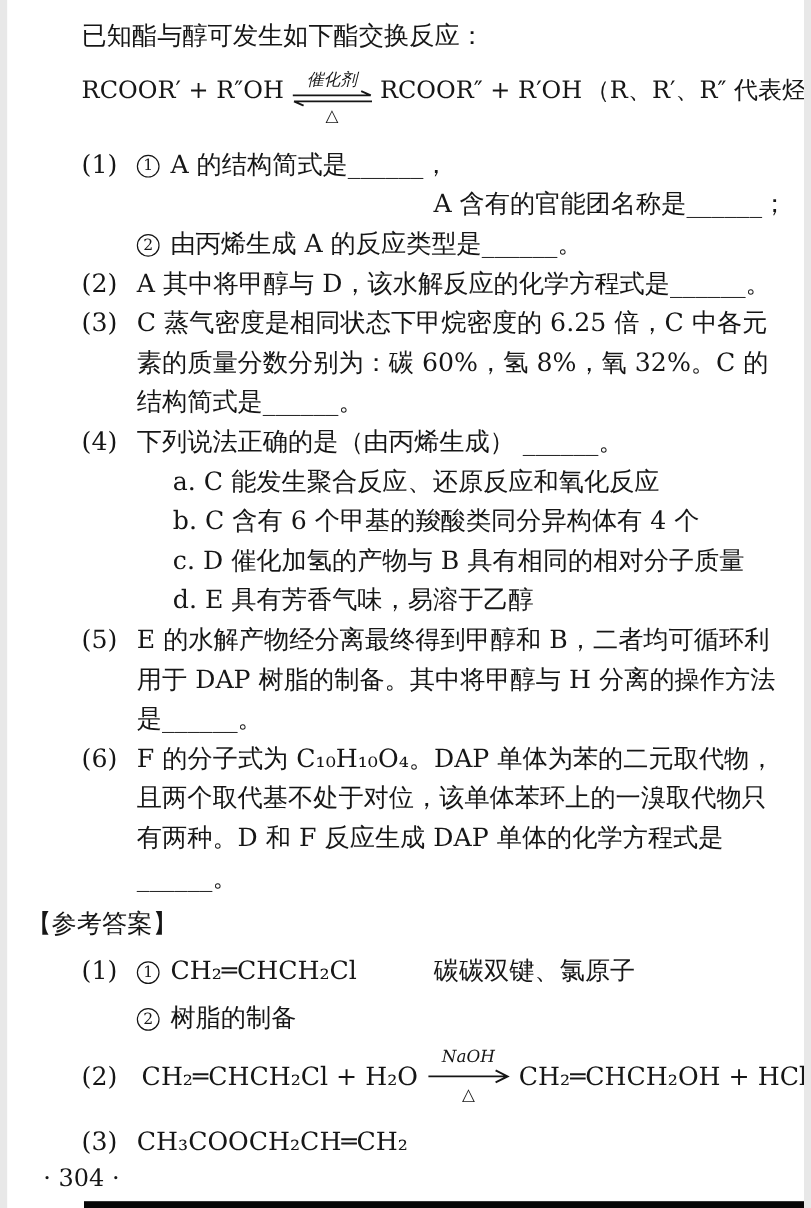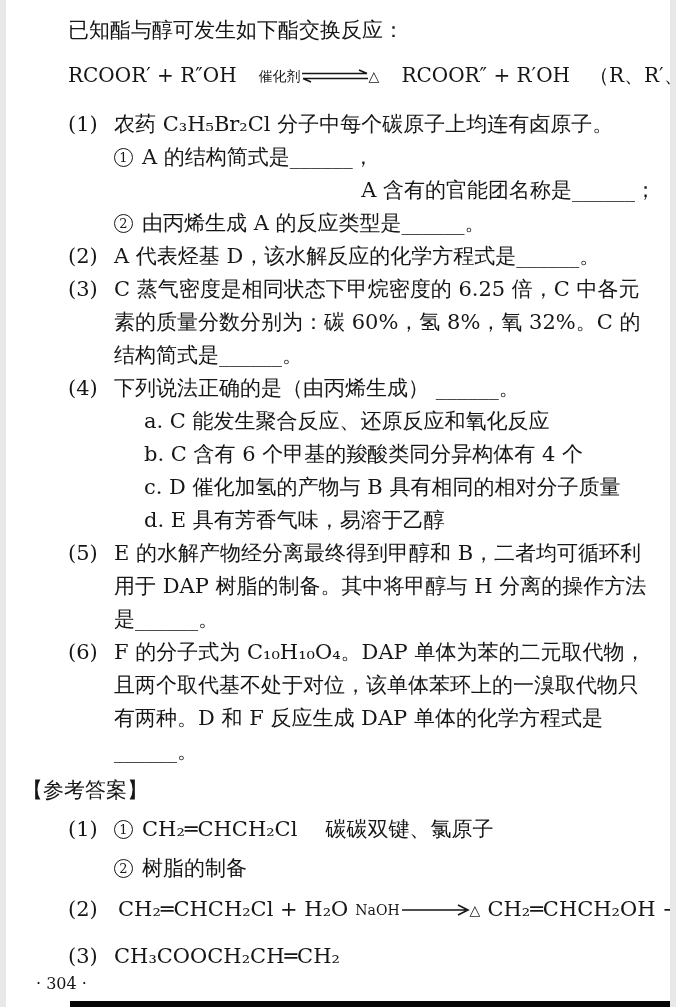--- a/index.html
+++ b/index.html
@@ -5,45 +5,45 @@
   html,body { margin:0; padding:0; background:#e8e8e8; }
   .page {
     position:relative; width:664px; height:1007px; margin:0 auto;
     background:#ffffff; overflow:hidden; color:#161616;
     font-family:"DejaVu Serif","Liberation Serif",serif;
   }
   .content { padding:14px 14px 0 62px; font-size:21px; line-height:33px; }
   .intro { margin:0; }
   .reaction {
     display:flex; flex-wrap:nowrap; white-space:nowrap;
-    gap:19px; margin:12px 0 16px 0; font-size:20px;
+    gap:3px; margin:12px 0 16px 0; font-size:20px;
   }
-  .arrow-stack { display:inline-flex; flex-direction:row; align-items:center; line-height:1; margin:0 3px; flex-shrink:0; }
+  .arrow-stack { display:inline-flex; flex-direction:column; align-items:center; line-height:1; margin:0 3px; flex-shrink:0;font-style:italic; }
   .arrow-label { font-size:14px; line-height:16px; }
   .q { display:flex; align-items:flex-start; }
   .q-num { flex:0 0 46px; }
   .q-body { flex:1; }
   .sub { display:flex; align-items:baseline; }
   .sub-num { flex:0 0 28px; }
   .sub-cont { margin-left:28px;text-align:right; }
   .opt { margin-left:30px; }
   .circ {
     display:inline-flex; width:19px; height:19px; box-sizing:border-box;
     border:1.4px solid #161616; border-radius:50%;
     align-items:center; justify-content:center;
     font-size:13px; line-height:1; position:relative; top:-2px;
   }
   .answers { margin-top:6px; }
   .ans-title { font-weight:normal; margin-left:-46px; }
   .ans { display:flex; align-items:flex-start; margin-top:6px; }
   .ans-line { display:flex; align-items:baseline; }
-  .ans-names { margin-left:28px;text-align:right; }
+  .ans-names { margin-left:64px;text-align:right; }
   .ans-line2 { margin-top:6px; }
   .ans-eq { display:flex; align-items:center; white-space:nowrap; gap:4px; margin-top:8px; }
-  .pageno { position:absolute; left:30px; bottom:14px; font-size:16px; }
+  .pageno { position:absolute; left:30px; bottom:14px; font-size:20px; }
   .bottom-bar { position:absolute; left:64px; right:0; bottom:0; height:6px; background:#060606; }
   svg { display:block; }
 </style>
 </head>
 <body>
 
 <div class="page">
   <div class="content">
 
     <p class="intro">已知酯与醇可发生如下酯交换反应：</p>
@@ -58,36 +58,35 @@
         </svg>
         <span class="arrow-label">△</span>
       </span>
       <span>RCOOR″ + R′OH</span>
       <span>（R、R′、R″ 代表烃基）</span>
     </div>
 
     <div class="q">
       <span class="q-num">(1)</span>
       <div class="q-body">
-        <div>农药 C₃H₅Br₂Cl 分子中每个碳原子上均连有卤原子。</div>
         <div class="sub">
           <span class="sub-num"><span class="circ">1</span></span>
           <span>A 的结构简式是______，</span>
         </div>
         <div class="sub-cont">A 含有的官能团名称是______；</div>
         <div class="sub">
           <span class="sub-num"><span class="circ">2</span></span>
           <span>由丙烯生成 A 的反应类型是______。</span>
         </div>
       </div>
     </div>
 
     <div class="q">
       <span class="q-num">(2)</span>
-      <div class="q-body">A 代表烃基 D，该水解反应的化学方程式是______。</div>
+      <div class="q-body">A 其中将甲醇与 D，该水解反应的化学方程式是______。</div>
     </div>
 
     <div class="q">
       <span class="q-num">(3)</span>
       <div class="q-body">C 蒸气密度是相同状态下甲烷密度的 6.25 倍，C 中各元素的质量分数分别为：碳 60%，氢 8%，氧 32%。C 的结构简式是______。</div>
     </div>
 
     <div class="q">
       <span class="q-num">(4)</span>
       <div class="q-body">

